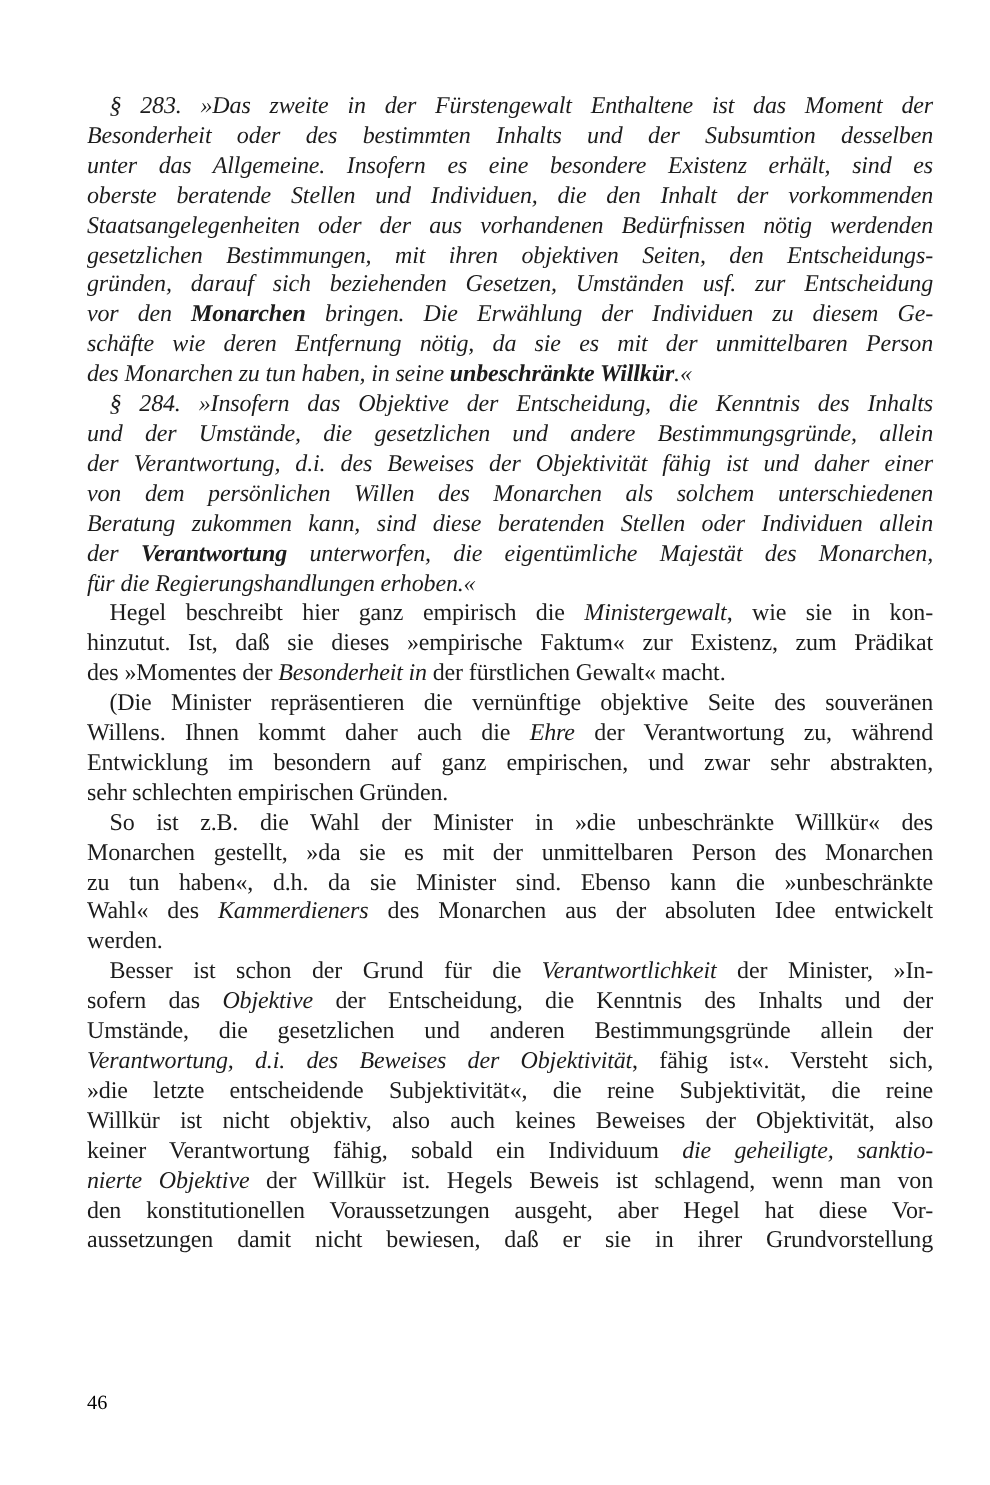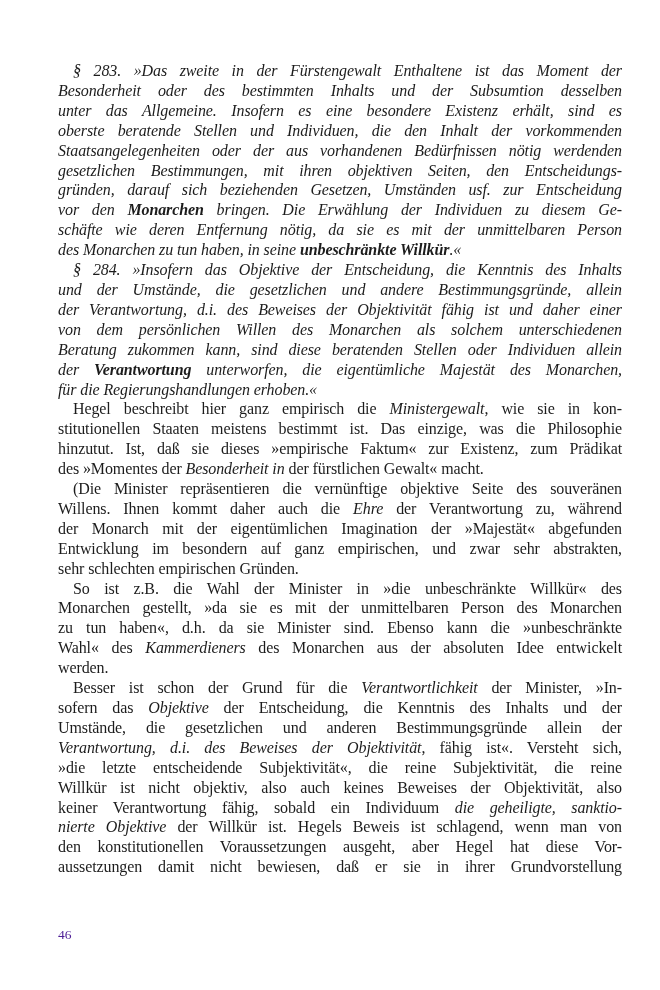--- a/index.html
+++ b/index.html
@@ -40,21 +40,21 @@
   }
   .seg-r  { font-style: normal; font-weight: normal; }
   .seg-i  { font-style: italic; font-weight: normal; }
   .seg-bi { font-style: italic; font-weight: bold; }
   .page-number {
     position: absolute;
     left: 58px;
     top: 927px;
     font-size: 13.5px;
     font-style: normal;
-    color: #4c1d95;
+    color: #000000;
   }
 </style>
 </head>
 <body>
 
 <div class="page">
   <div class="text-block">
       <div class="para">
         <div class="line indent"><span class="seg-i">§ 283. »Das zweite in der Fürstengewalt Enthaltene ist das Moment der</span></div>
         <div class="line"><span class="seg-i">Besonderheit oder des bestimmten Inhalts und der Subsumtion desselben</span></div>
@@ -71,28 +71,26 @@
         <div class="line indent"><span class="seg-i">§ 284. »Insofern das Objektive der Entscheidung, die Kenntnis des Inhalts</span></div>
         <div class="line"><span class="seg-i">und der Umstände, die gesetzlichen und andere Bestimmungsgründe, allein</span></div>
         <div class="line"><span class="seg-i">der Verantwortung, d.i. des Beweises der Objektivität fähig ist und daher einer</span></div>
         <div class="line"><span class="seg-i">von dem persönlichen Willen des Monarchen als solchem unterschiedenen</span></div>
         <div class="line"><span class="seg-i">Beratung zukommen kann, sind diese beratenden Stellen oder Individuen allein</span></div>
         <div class="line"><span class="seg-i">der </span><span class="seg-bi">Verantwortung</span><span class="seg-i"> unterworfen, die eigentümliche Majestät des Monarchen,</span></div>
         <div class="line last"><span class="seg-i">für die Regierungshandlungen erhoben.«</span></div>
       </div>
       <div class="para">
         <div class="line indent"><span class="seg-r">Hegel beschreibt hier ganz empirisch die </span><span class="seg-i">Ministergewalt</span><span class="seg-r">, wie sie in kon-</span></div>
-        <div class="line"><span class="seg-r">stitutionellen Staaten meistens bestimmt ist. Das einzige, was die Philosophie</span></div>
         <div class="line"><span class="seg-r">hinzutut. Ist, daß sie dieses »empirische Faktum« zur Existenz, zum Prädikat</span></div>
         <div class="line last"><span class="seg-r">des »Momentes der </span><span class="seg-i">Besonderheit in</span><span class="seg-r"> der fürstlichen Gewalt« macht.</span></div>
       </div>
       <div class="para">
         <div class="line indent"><span class="seg-r">(Die Minister repräsentieren die vernünftige objektive Seite des souveränen</span></div>
         <div class="line"><span class="seg-r">Willens. Ihnen kommt daher auch die </span><span class="seg-i">Ehre</span><span class="seg-r"> der Verantwortung zu, während</span></div>
-        <div class="line"><span class="seg-r">der Monarch mit der eigentümlichen Imagination der »Majestät« abgefunden</span></div>
         <div class="line"><span class="seg-r">Entwicklung im besondern auf ganz empirischen, und zwar sehr abstrakten,</span></div>
         <div class="line last"><span class="seg-r">sehr schlechten empirischen Gründen.</span></div>
       </div>
       <div class="para">
         <div class="line indent"><span class="seg-r">So ist z.B. die Wahl der Minister in »die unbeschränkte Willkür« des</span></div>
         <div class="line"><span class="seg-r">Monarchen gestellt, »da sie es mit der unmittelbaren Person des Monarchen</span></div>
         <div class="line"><span class="seg-r">zu tun haben«, d.h. da sie Minister sind. Ebenso kann die »unbeschränkte</span></div>
         <div class="line"><span class="seg-r">Wahl« des </span><span class="seg-i">Kammerdieners</span><span class="seg-r"> des Monarchen aus der absoluten Idee entwickelt</span></div>
         <div class="line last"><span class="seg-r">werden.</span></div>
       </div>

